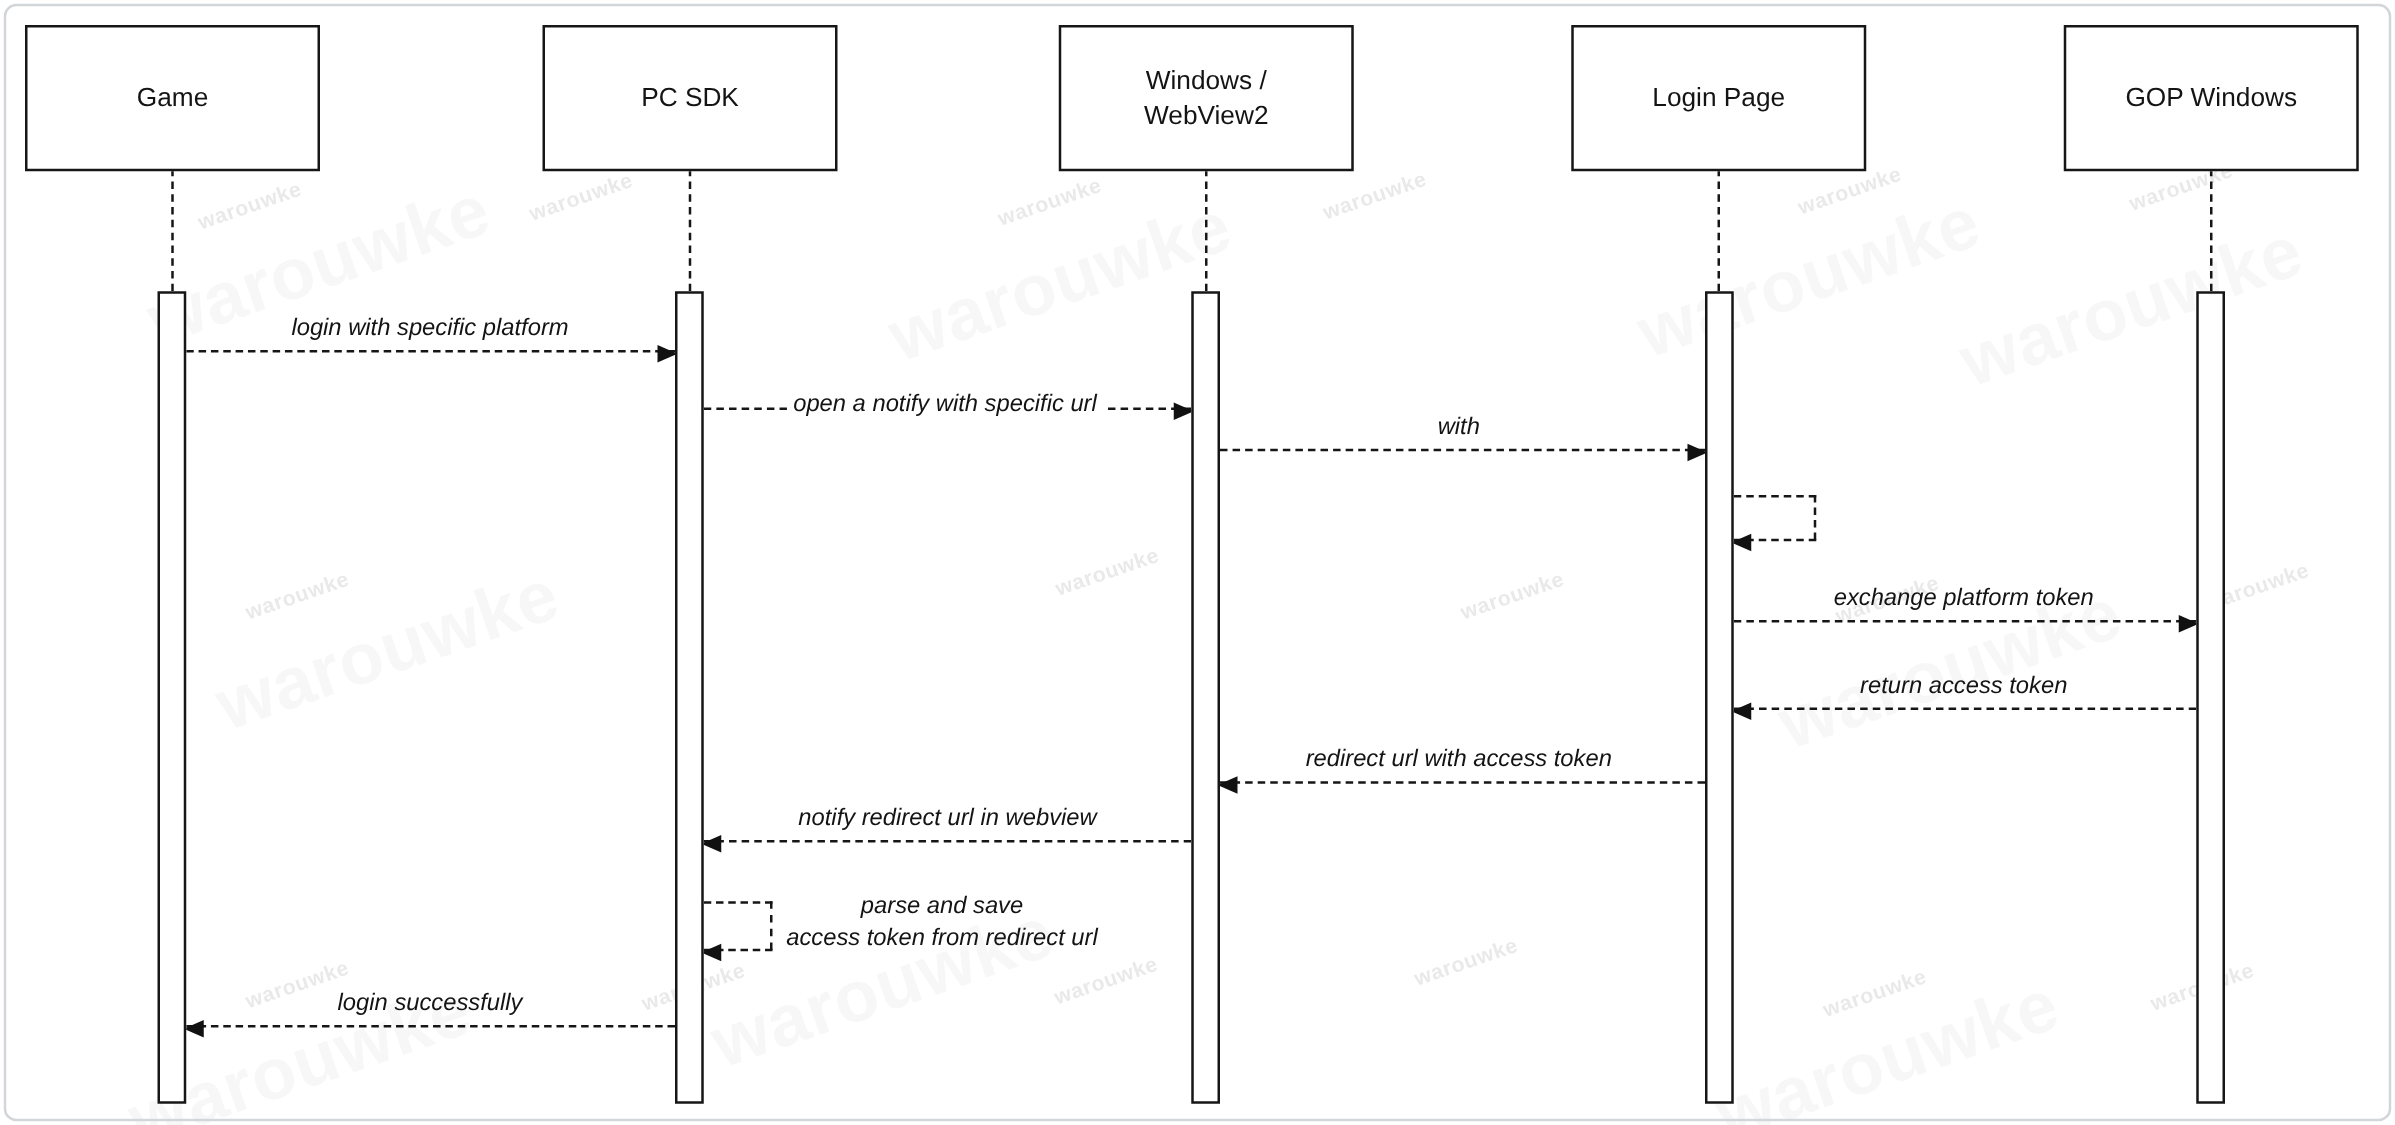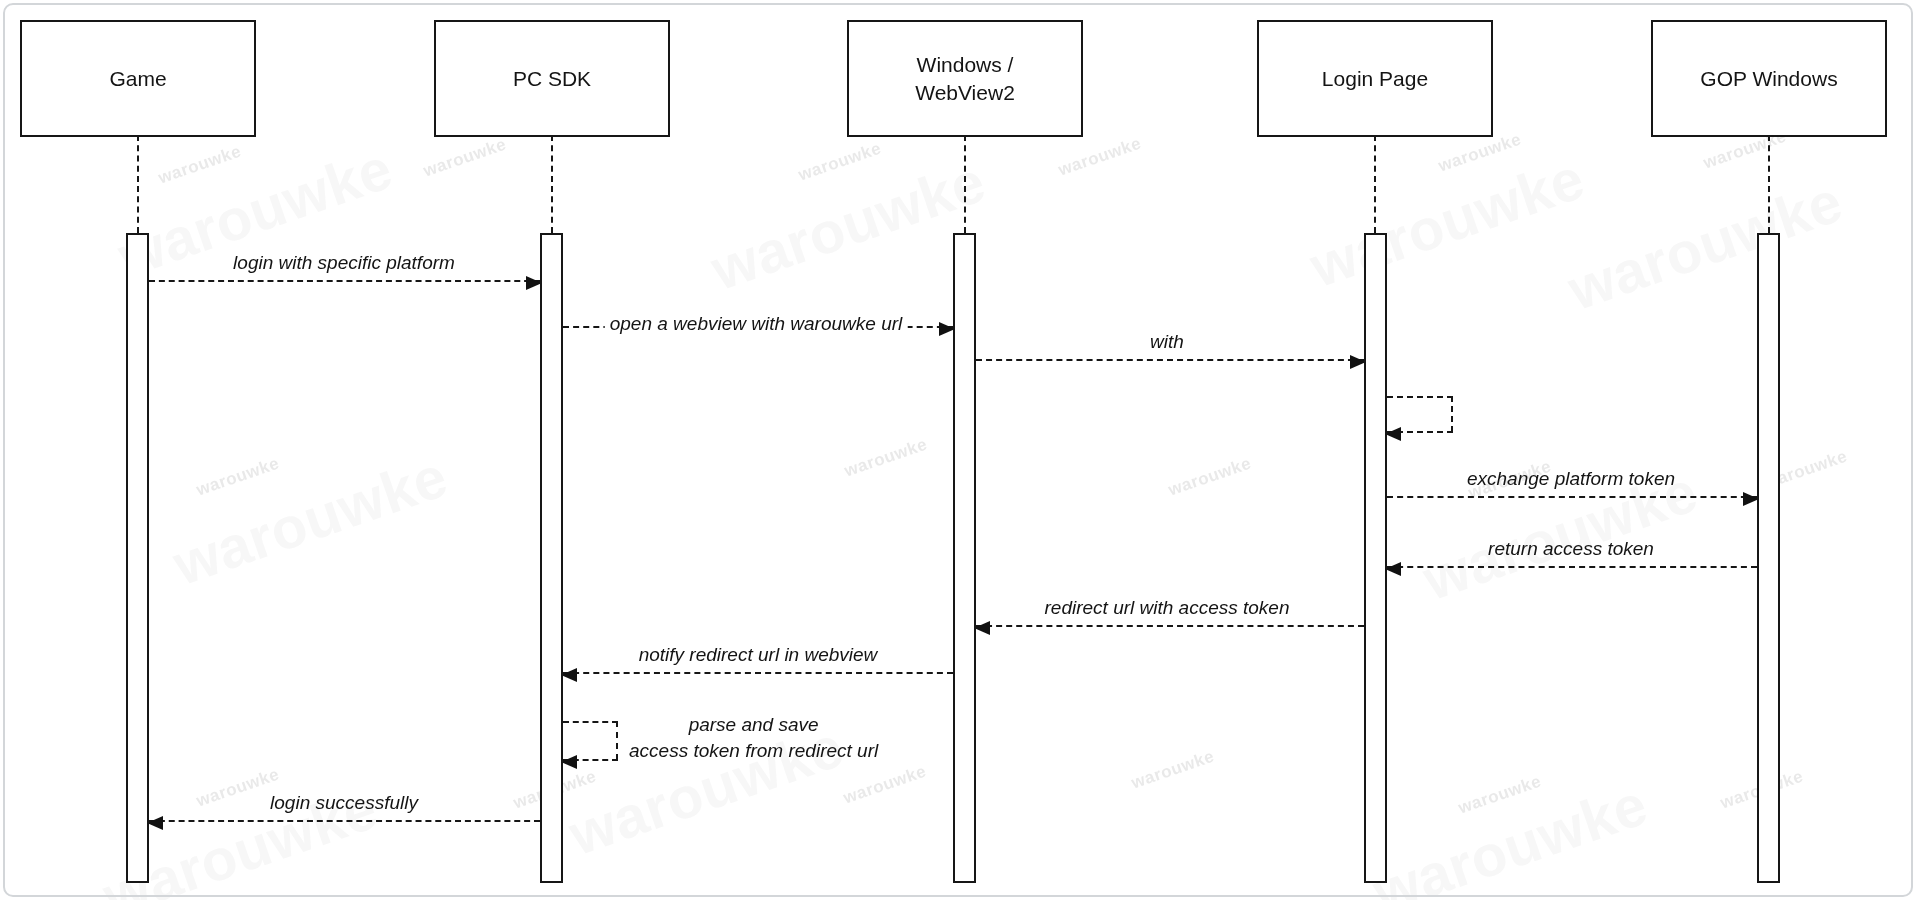--- a/index.html
+++ b/index.html
@@ -87,21 +87,21 @@
   <div class="bar" style="left:1757px"></div>
 
   <div class="mlabel" style="left:344px;top:252px">login with specific platform</div>
   <div class="mline" style="left:149px;top:280px;width:391px">
       <span class="arr r"></span>
     </div>
 
   <div class="mline" style="left:563px;top:326px;width:390px">
       <span class="arr r"></span>
     </div>
-  <div class="mlabel on" style="left:756px;top:313px">open a webview with warouwke url</div>
+  <div class="mlabel on" style="left:756px;top:313px">open a notify with specific url</div>
 
   <div class="mlabel" style="left:1167px;top:331px">with</div>
   <div class="mline" style="left:976px;top:359px;width:388px">
       <span class="arr r"></span>
     </div>
 
   <div class="mline" style="left:1387px;top:396px;width:66px"></div>
   <div class="vseg" style="left:1451px;top:396px;height:36px"></div>
   <div class="mline" style="left:1387px;top:431px;width:66px">
       <span class="arr l"></span>

